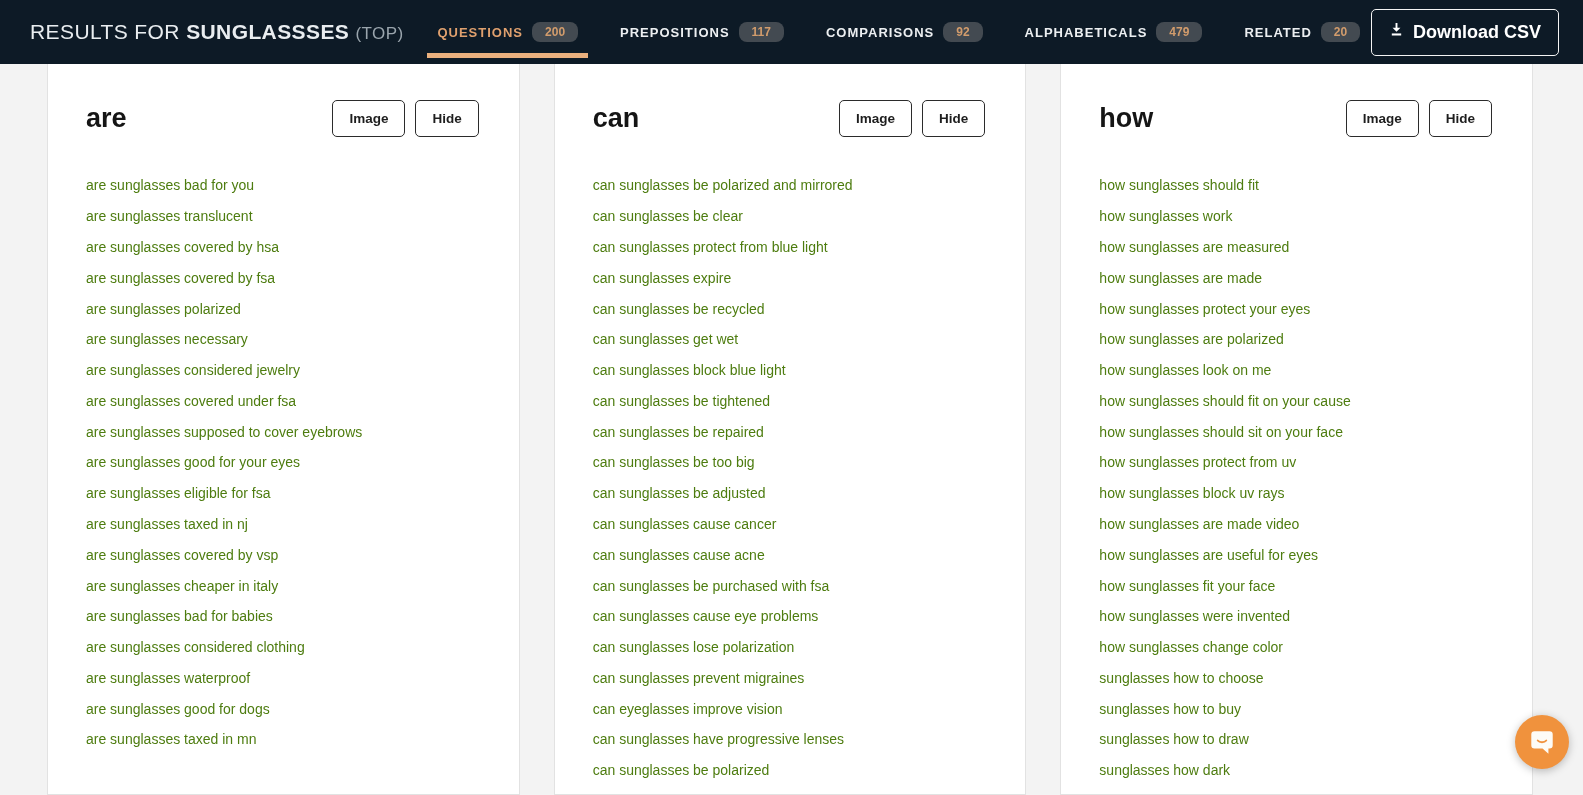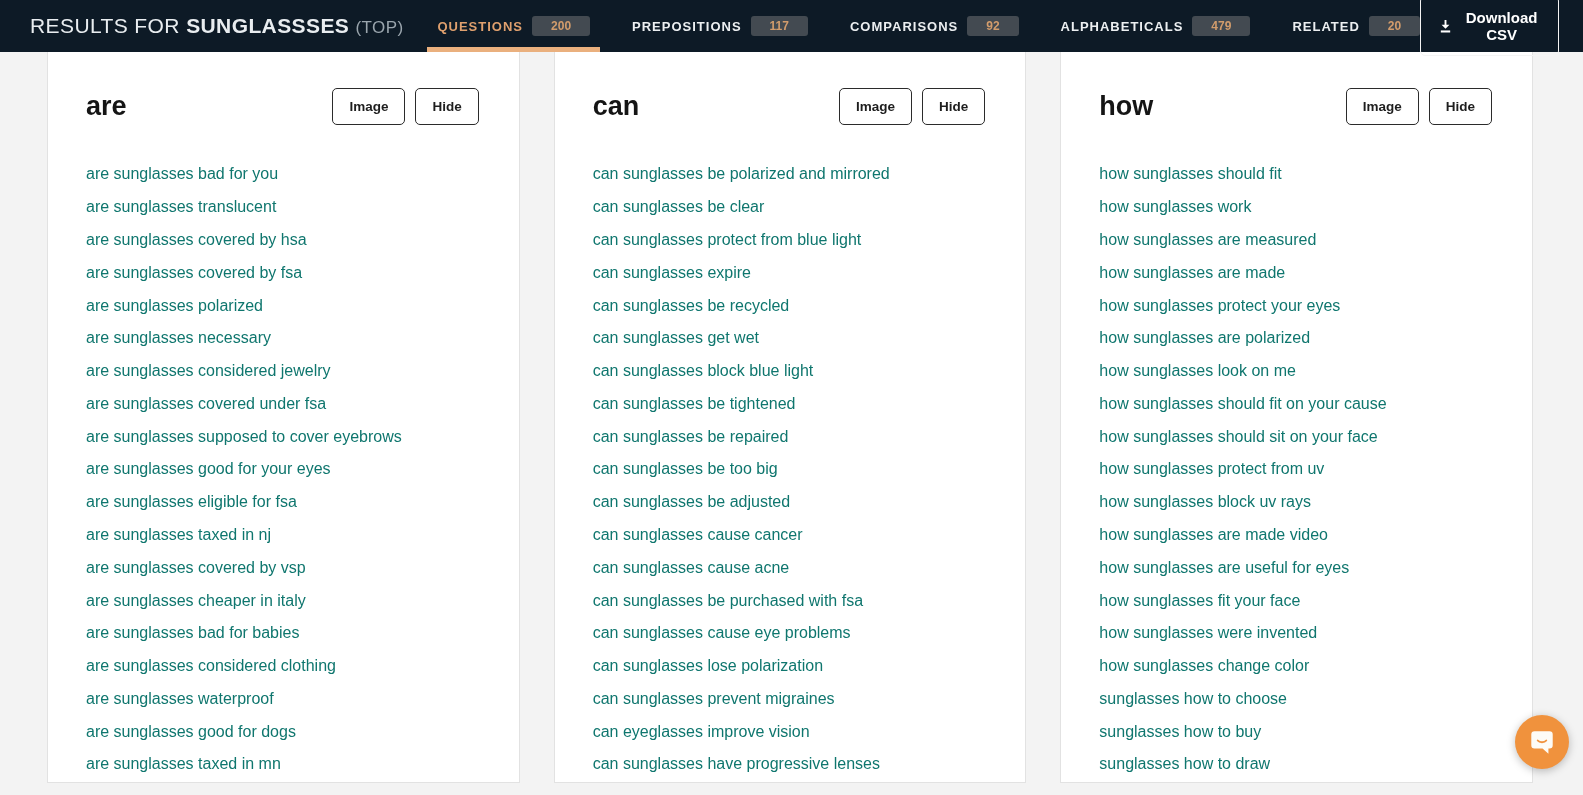--- a/index.html
+++ b/index.html
@@ -1,49 +1,49 @@
 <!DOCTYPE html>
 <html><head>
 <meta charset="utf-8">
 <style>
   * { margin:0; padding:0; box-sizing:border-box; }
   html,body { width:1583px; height:795px; overflow:hidden;
     font-family:"Liberation Sans", sans-serif; background:#f3f3f3; }
 
   
-  .topbar { height:52px; background:#0d1a26; display:flex; align-items:center;
+  .topbar { height:64px; background:#0d1a26; display:flex; align-items:center;
     padding:0 24px 0 30px; position:relative; }
   .page-title { color:#e9edf0; font-size:21px; letter-spacing:.4px; white-space:nowrap; }
   .page-title .kw { font-weight:bold; }
   .page-title .scope { color:#9aa5ad; font-size:17px; }
   .tabs { display:flex; align-items:center; gap:42px; margin-left:34px; }
   .tab { display:flex; align-items:center; gap:9px; cursor:pointer; position:relative;
     color:#eceff1; font-size:13px; font-weight:bold; letter-spacing:1px; }
   .tab .badge { background:#434a51; color:#d29c6c; font-size:12px; font-weight:bold;
-    border-radius:3px; padding:3px 19px; letter-spacing:0; }
+    border-radius:8px; padding:3px 13px; letter-spacing:0; }
   .tab.active { color:#dfa06e; }
   .tab.active .underline { position:absolute; left:-10px; right:-10px; top:31px;
     height:5px; background:#eab07e; }
-  .csv-btn { margin-left:auto; display:flex; align-items:center; gap:9px;
+  .csv-btn { margin-left:auto; display:flex; gap:9px;
     border:1px solid #f4f4f4; border-radius:5px; background:transparent;
-    color:#fff; font-weight:bold; font-size:15px; padding:12px 17px;
+    color:#fff; font-weight:bold; font-size:18px; padding:12px 17px;
     font-family:"Liberation Sans", sans-serif; cursor:pointer; }
 
   
   .grid { display:flex; gap:34px; padding:0 50px 0 47px; height:731px; }
   .card { flex:1; background:#fff; border:1px solid #e2e2e2; border-top:none;
     padding:36px 40px 20px 38px; overflow:hidden; }
   .card-head { display:flex; align-items:center; justify-content:space-between; }
   .card-word { font-size:27px; font-weight:bold; color:#151515; }
   .card-actions { display:flex; gap:10px; }
   .mini-btn { background:#fff; border:1px solid #2b2b2b; border-radius:5px;
     color:#1e1e1e; font-weight:bold; font-size:13.5px; padding:10px 16px;
     font-family:"Liberation Sans", sans-serif; cursor:pointer; }
   ul.suggestions { list-style:none; margin-top:33px; }
-  ul.suggestions li { font-size:16px; color:#0f766e; padding:7.4px 0; cursor:pointer; }
+  ul.suggestions li { font-size:14px; color:#4d7c0f; padding:7.4px 0; cursor:pointer; }
 
   
   .chat-fab { position:fixed; right:14px; bottom:26px; width:54px; height:54px;
     border-radius:50%; background:#f0923d; border:none; cursor:pointer;
     display:flex; align-items:center; justify-content:center;
     box-shadow:0 2px 8px rgba(0,0,0,.25); }
 </style>
 </head>
 <body>
 

